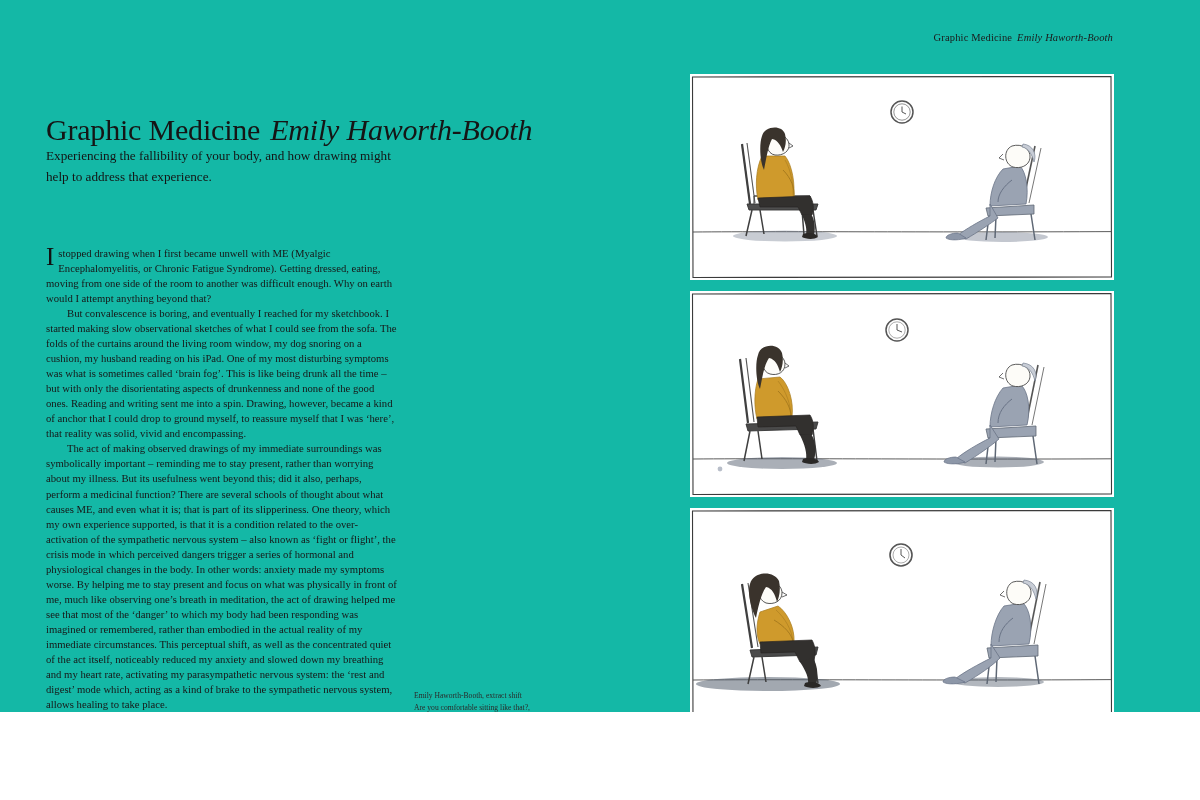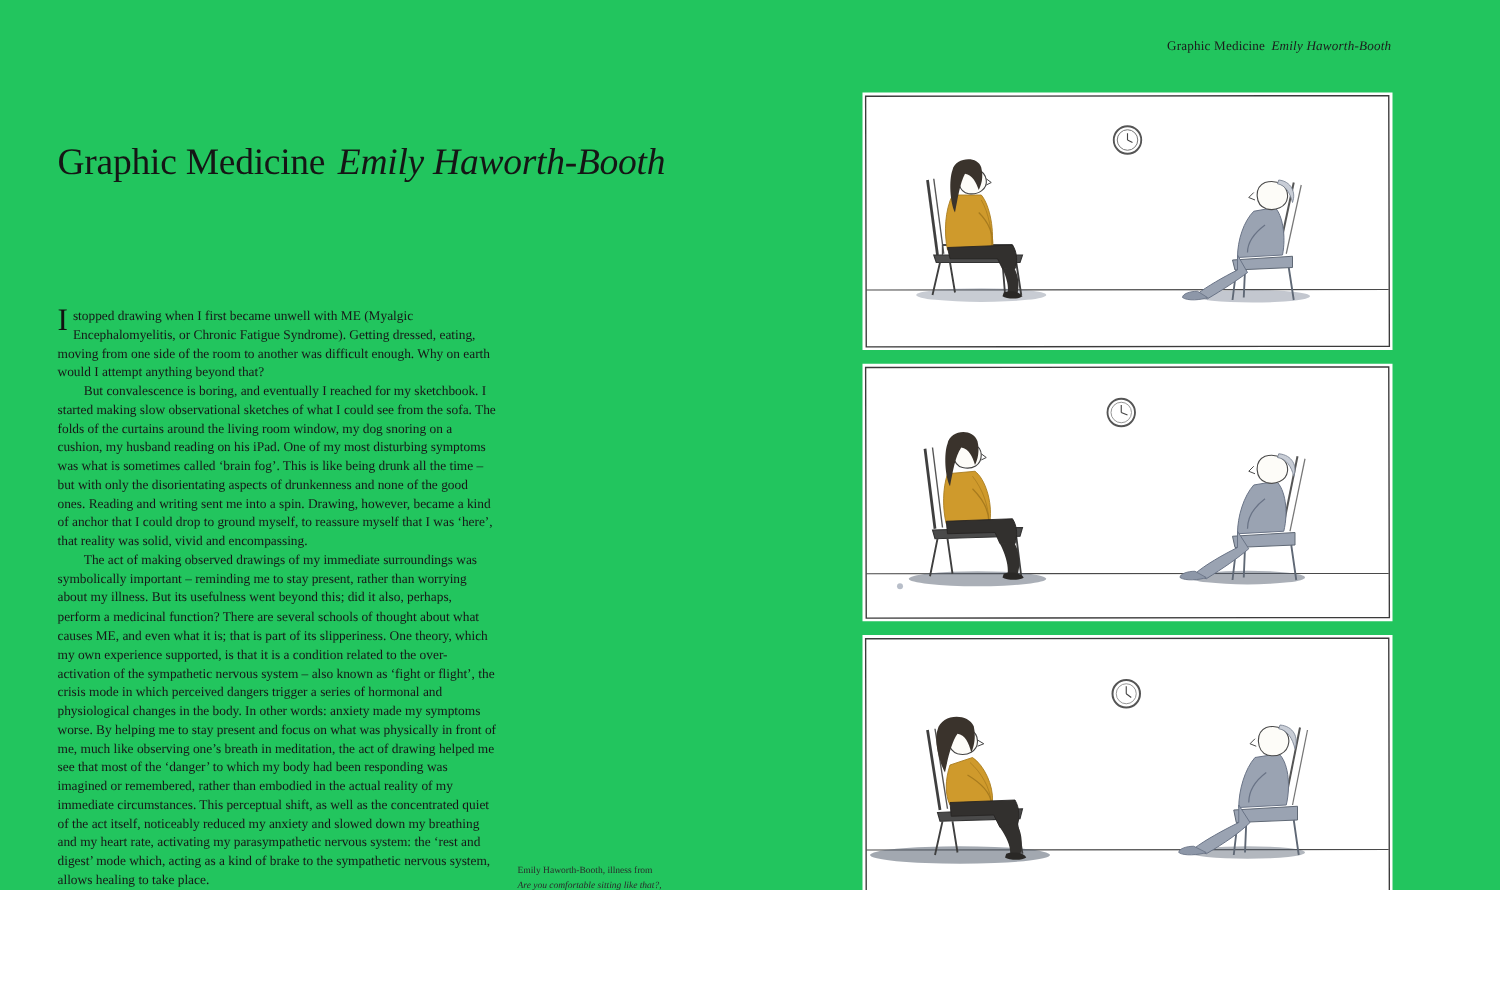--- a/index.html
+++ b/index.html
@@ -8,21 +8,21 @@
     background: #ffffff;
   }
   body {
     font-family: "Liberation Serif", serif;
     color: #1a1a1a;
   }
   #page {
     position: relative;
     width: 1200px;
     height: 712px;
-    background: #22c55e;
+    background: #14b8a6;
     overflow: hidden;
   }
 
   
   .running-head {
     position: absolute;
     top: 32px;
     right: 87px;
     font-size: 10.5px;
     letter-spacing: 0.15px;
@@ -94,21 +94,21 @@
   
   .caption {
     position: absolute;
     left: 414px;
     top: 690px;
     width: 180px;
     font-size: 7.6px;
     line-height: 1.52;
     color: #2a2a2a;
   }
-  .caption .cap-italic { font-style: italic; }
+  .caption .cap-italic { }
 
   
   .folio {
     position: absolute;
     font-size: 8.5px;
     color: #333;
     letter-spacing: 0.4px;
     font-weight: bold;
   }
   .folio-left  { left: 46px;  top: 760px; }
@@ -143,32 +143,33 @@
   <div class="running-head">
     <span>Graphic Medicine</span><span class="rh-author">Emily Haworth-Booth</span>
   </div>
 
   <div class="left-page">
 
     <h1 class="article-title">
       <span>Graphic Medicine</span><span class="title-author">Emily Haworth-Booth</span>
     </h1>
 
+    <div class="standfirst">Experiencing the fallibility of your body, and how drawing might help to address that experience.</div>
 
     <div class="body-col">
       <p class="first"><span class="dropcap">I</span><span>stopped drawing when I first became unwell with ME (Myalgic Encephalomyelitis, or Chronic Fatigue Syndrome). Getting dressed, eating, moving from one side of the room to another was difficult enough. Why on earth would I attempt anything beyond that?</span></p>
       <p>But convalescence is boring, and eventually I reached for my sketchbook. I started making slow observational sketches of what I could see from the sofa. The folds of the curtains around the living room window, my dog snoring on a cushion, my husband reading on his iPad. One of my most disturbing symptoms was what is sometimes called ‘brain fog’. This is like being drunk all the time – but with only the disorientating aspects of drunkenness and none of the good ones. Reading and writing sent me into a spin. Drawing, however, became a kind of anchor that I could drop to ground myself, to reassure myself that I was ‘here’, that reality was solid, vivid and encompassing.</p>
       <p>The act of making observed drawings of my immediate surroundings was symbolically important – reminding me to stay present, rather than worrying about my illness. But its usefulness went beyond this; did it also, perhaps, perform a medicinal function? There are several schools of thought about what causes ME, and even what it is; that is part of its slipperiness. One theory, which my own experience supported, is that it is a condition related to the over-activation of the sympathetic nervous system – also known as ‘fight or flight’, the crisis mode in which perceived dangers trigger a series of hormonal and physiological changes in the body. In other words: anxiety made my symptoms worse. By helping me to stay present and focus on what was physically in front of me, much like observing one’s breath in meditation, the act of drawing helped me see that most of the ‘danger’ to which my body had been responding was imagined or remembered, rather than embodied in the actual reality of my immediate circumstances. This perceptual shift, as well as the concentrated quiet of the act itself, noticeably reduced my anxiety and slowed down my breathing and my heart rate, activating my parasympathetic nervous system: the ‘rest and digest’ mode which, acting as a kind of brake to the sympathetic nervous system, allows healing to take place.</p>
     </div>
 
     <div class="folio folio-left">208</div>
   </div>
 
   <div class="caption">
-    <div>Emily Haworth-Booth, illness from</div>
+    <div>Emily Haworth-Booth, extract shift</div>
     <div class="cap-italic">Are you comfortable sitting like that?,</div>
     <div>2016, reality, ink and digital processes</div>
   </div>
 
   <div class="panels">
 
     <div class="panel panel-1">
       <svg viewBox="0 0 424 206" preserveAspectRatio="none">
         <defs>
           <linearGradient id="shadow1" x1="0" y1="0" x2="1" y2="0">

